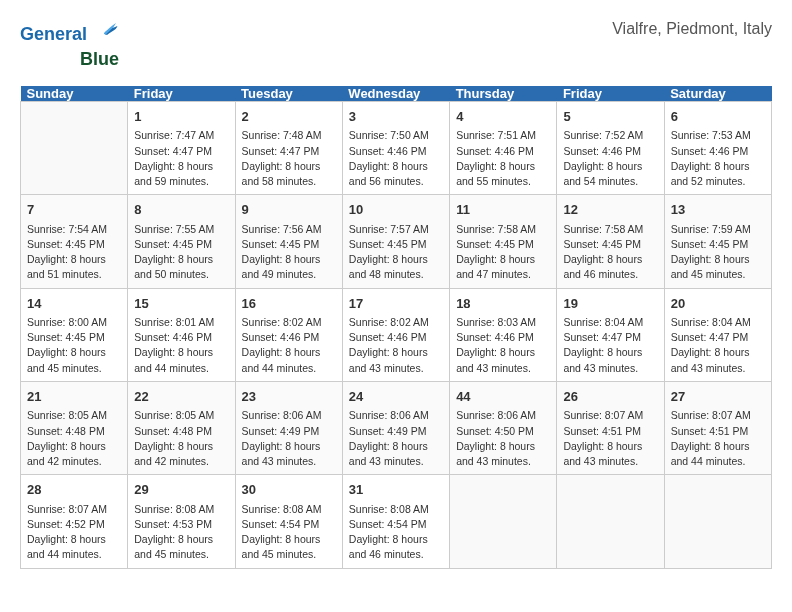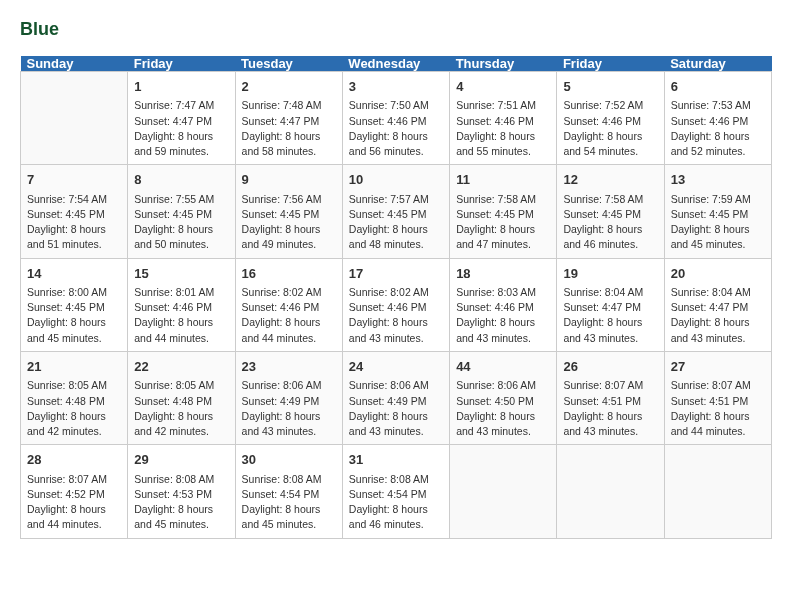--- a/index.html
+++ b/index.html
@@ -87,24 +87,32 @@
     tbody tr:nth-child(even) td:not(.empty) {
       background: #fafafa;
     }
   </style>
 </head>
 <body>
 
 <div class="header">
   <div class="logo">
     <div style="display:flex;flex-direction:column;align-items:flex-end;">
+      <div style="display:flex;align-items:center;gap:2px;">
+        <span class="logo-text"><span>General</span></span>
+        <svg class="logo-bird" viewBox="0 0 40 40">
+          <path d="M20 18 C24 12, 34 10, 38 8 C36 14, 28 16, 24 20 Z" fill="#1a6aad"></path>
+          <path d="M20 18 C22 15, 30 8, 36 4 C32 12, 26 15, 22 20 Z" fill="#4da6e8"></path>
+        </svg>
+      </div>
       <span class="logo-text" style="color:#14532d;font-size:18px;">Blue</span>
     </div>
   </div>
   <div class="title-block">
+    <div class="subtitle">Vialfre, Piedmont, Italy</div>
   </div>
 </div>
 
 <table>
   <thead>
     <tr>
     <th>Sunday</th>
         <th>Friday</th>
         <th>Tuesday</th>
         <th>Wednesday</th>

